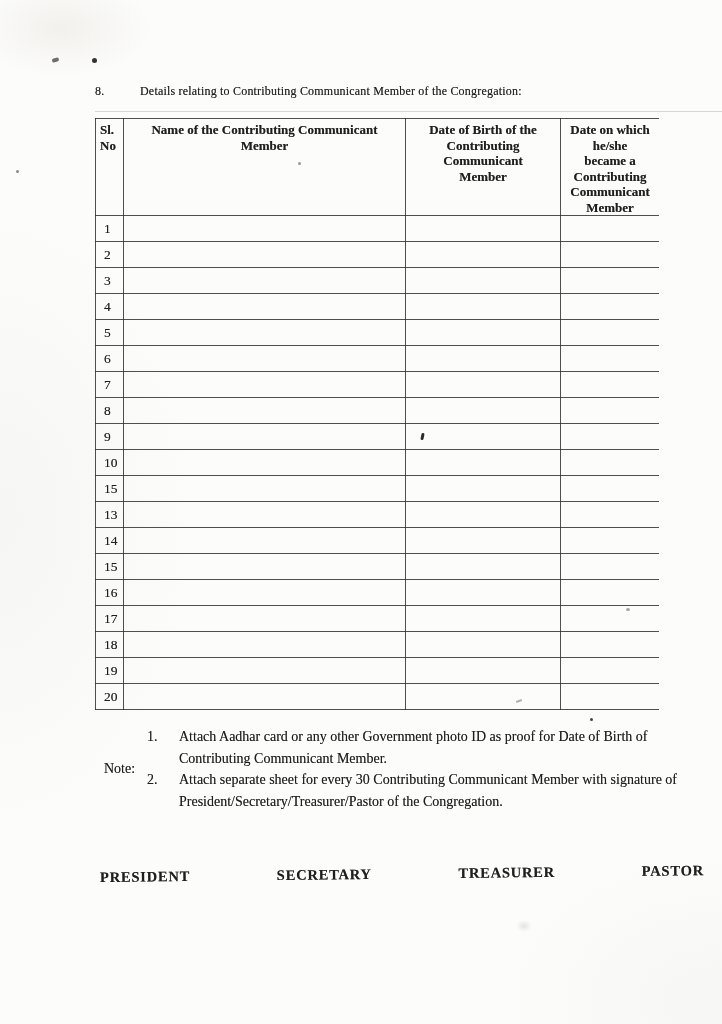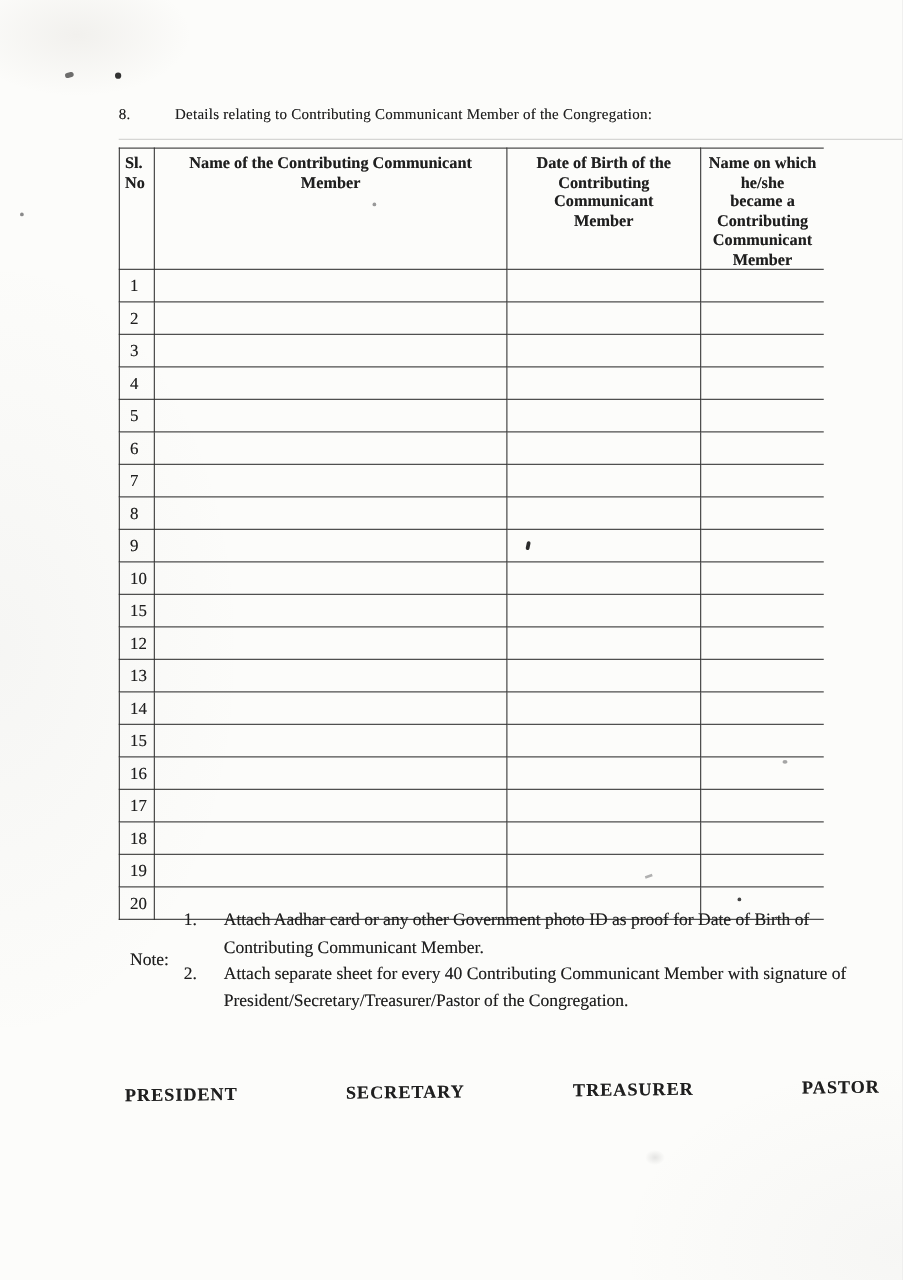--- a/index.html
+++ b/index.html
@@ -88,21 +88,21 @@
           <div>Name of the Contributing Communicant</div>
           <div>Member</div>
         </th>
         <th>
           <div>Date of Birth of the</div>
           <div>Contributing</div>
           <div>Communicant</div>
           <div>Member</div>
         </th>
         <th class="no-right">
-          <div>Name on which he/she</div>
+          <div>Date on which he/she</div>
           <div>became a Contributing</div>
           <div>Communicant</div>
           <div>Member</div>
         </th>
       </tr>
     </thead>
     <tbody>
     <tr>
       <td class="sl">1</td>
       <td></td>
@@ -173,26 +173,20 @@
       <td class="no-right"></td>
     </tr>
 
     <tr>
       <td class="sl">15</td>
       <td></td>
       <td></td>
       <td class="no-right"></td>
     </tr>
 
-    <tr>
-      <td class="sl">12</td>
-      <td></td>
-      <td></td>
-      <td class="no-right"></td>
-    </tr>
 
     <tr>
       <td class="sl">13</td>
       <td></td>
       <td></td>
       <td class="no-right"></td>
     </tr>
 
     <tr>
       <td class="sl">14</td>
@@ -251,21 +245,21 @@
       <div class="note-item">
         <span class="note-num">1.</span>
         <div class="note-text">
           <div>Attach Aadhar card or any other Government photo ID as proof for Date of Birth of</div>
           <div>Contributing Communicant Member.</div>
         </div>
       </div>
       <div class="note-item">
         <span class="note-num">2.</span>
         <div class="note-text">
-          <div>Attach separate sheet for every 40 Contributing Communicant Member with signature of</div>
+          <div>Attach separate sheet for every 30 Contributing Communicant Member with signature of</div>
           <div>President/Secretary/Treasurer/Pastor of the Congregation.</div>
         </div>
       </div>
     </div>
   </div>
 
   <div class="signatures">
     <span>PRESIDENT</span>
     <span>SECRETARY</span>
     <span>TREASURER</span>

